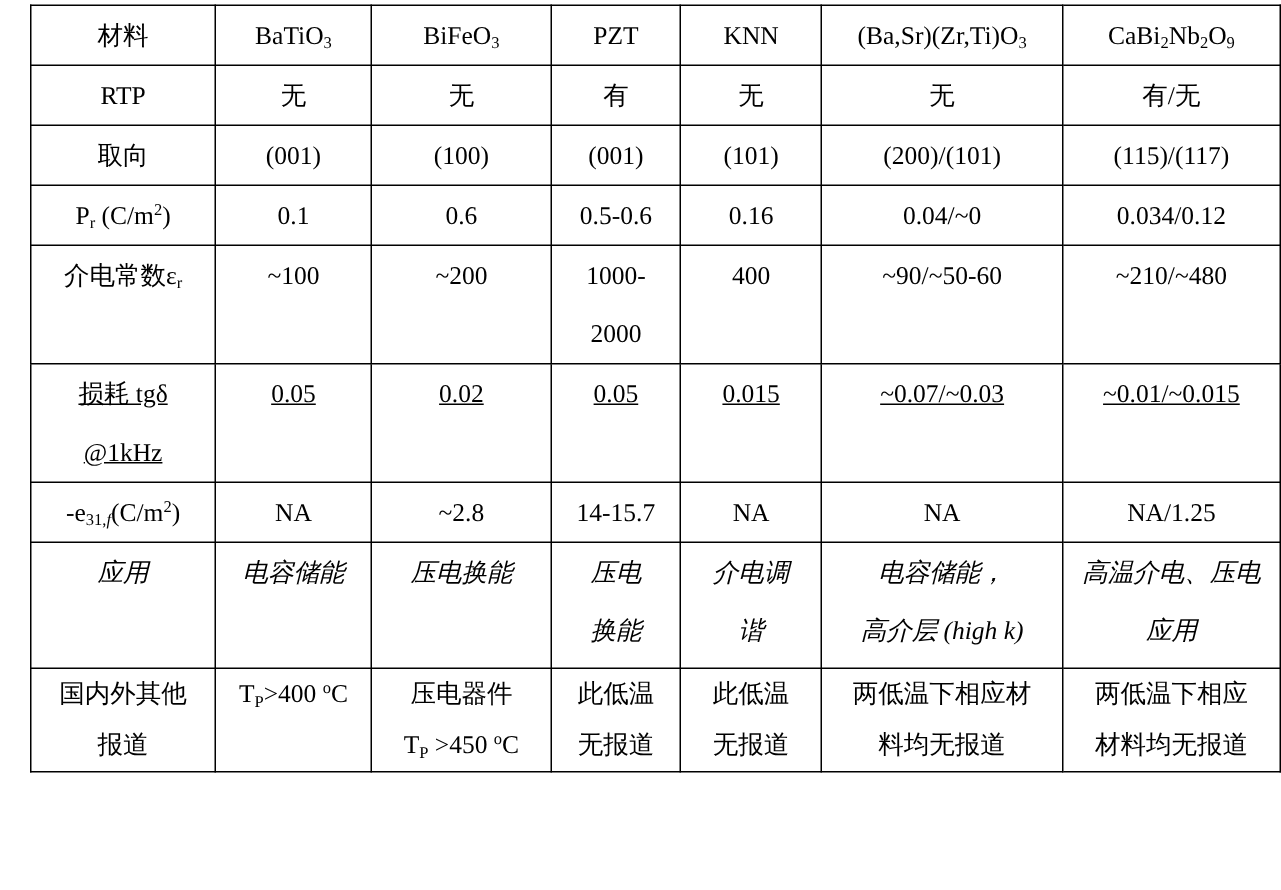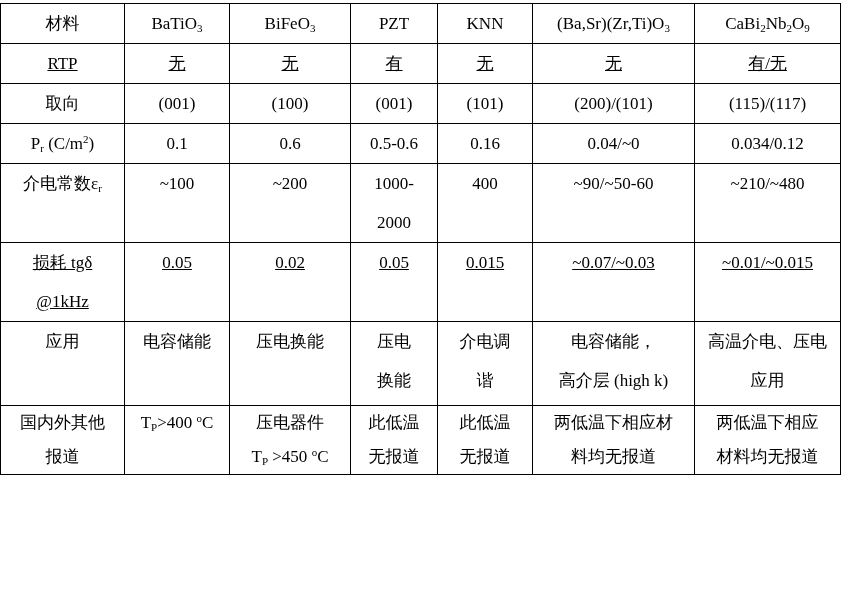--- a/index.html
+++ b/index.html
@@ -7,21 +7,21 @@
     padding: 0;
     background: #ffffff;
     font-family: "Liberation Serif", "DejaVu Serif", serif;
     color: #000000;
   }
   .page {
     width: 854px;
     height: 593px;
     background: #ffffff;
     box-sizing: border-box;
-    padding: 3px 0 0 0;
+    padding: 3px 0 0 20px;
     overflow: hidden;
   }
   table.materials-table {
     border-collapse: collapse;
     table-layout: fixed;
   }
   table.materials-table th,
   table.materials-table td {
     border: 1px solid #000000;
     text-align: center;
@@ -62,21 +62,21 @@
     <tbody id="tbody">
         <tr style="height: 40px;">
           <th>材料</th>
           <th>BaTiO<sub>3</sub></th>
           <th>BiFeO<sub>3</sub></th>
           <th>PZT</th>
           <th>KNN</th>
           <th>(Ba,Sr)(Zr,Ti)O<sub>3</sub></th>
           <th>CaBi<sub>2</sub>Nb<sub>2</sub>O<sub>9</sub></th>
         </tr>
-        <tr style="height: 40px; text-decoration: underline;">
+        <tr style="height: 40px;">
           <th>RTP</th>
           <td>无</td>
           <td>无</td>
           <td>有</td>
           <td>无</td>
           <td>无</td>
           <td>有/无</td>
         </tr>
         <tr style="height: 38px;">
           <th>取向</th>
@@ -107,21 +107,30 @@
         </tr>
         <tr style="height: 79px; text-decoration: underline;">
           <th>损耗 tgδ<br>@1kHz</th>
           <td>0.05</td>
           <td>0.02</td>
           <td>0.05</td>
           <td>0.015</td>
           <td>~0.07/~0.03</td>
           <td>~0.01/~0.015</td>
         </tr>
-        <tr style="height: 84px;">
+        <tr style="height: 40px;">
+          <th>-e<sub>31,</sub><sub><i>f</i></sub>(C/m<sup>2</sup>)</th>
+          <td>NA</td>
+          <td>~2.8</td>
+          <td>14-15.7</td>
+          <td>NA</td>
+          <td>NA</td>
+          <td>NA/1.25</td>
+        </tr>
+        <tr style="height: 84px; font-style: italic;">
           <th>应用</th>
           <td>电容储能</td>
           <td>压电换能</td>
           <td>压电<br>换能</td>
           <td>介电调<br>谐</td>
           <td>电容储能，<br>高介层 (high k)</td>
           <td>高温介电、压电<br>应用</td>
         </tr>
         <tr class="tight" style="height: 68px;">
           <th>国内外其他<br>报道</th>

